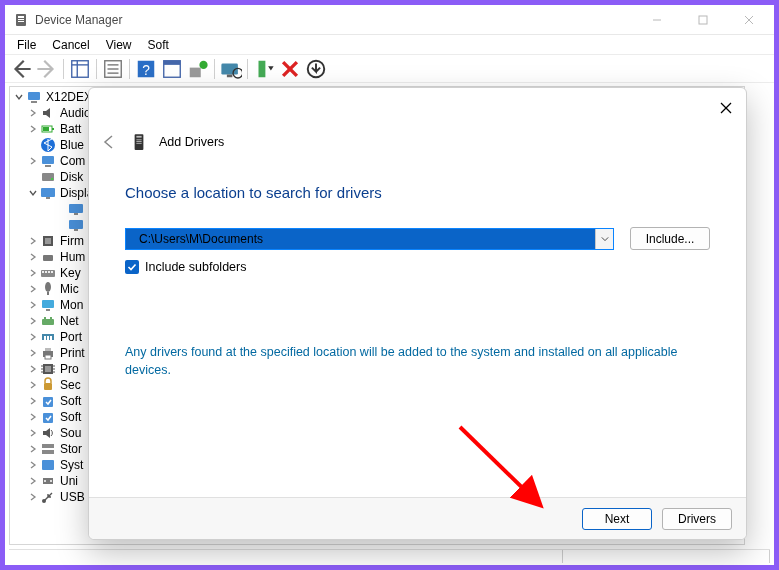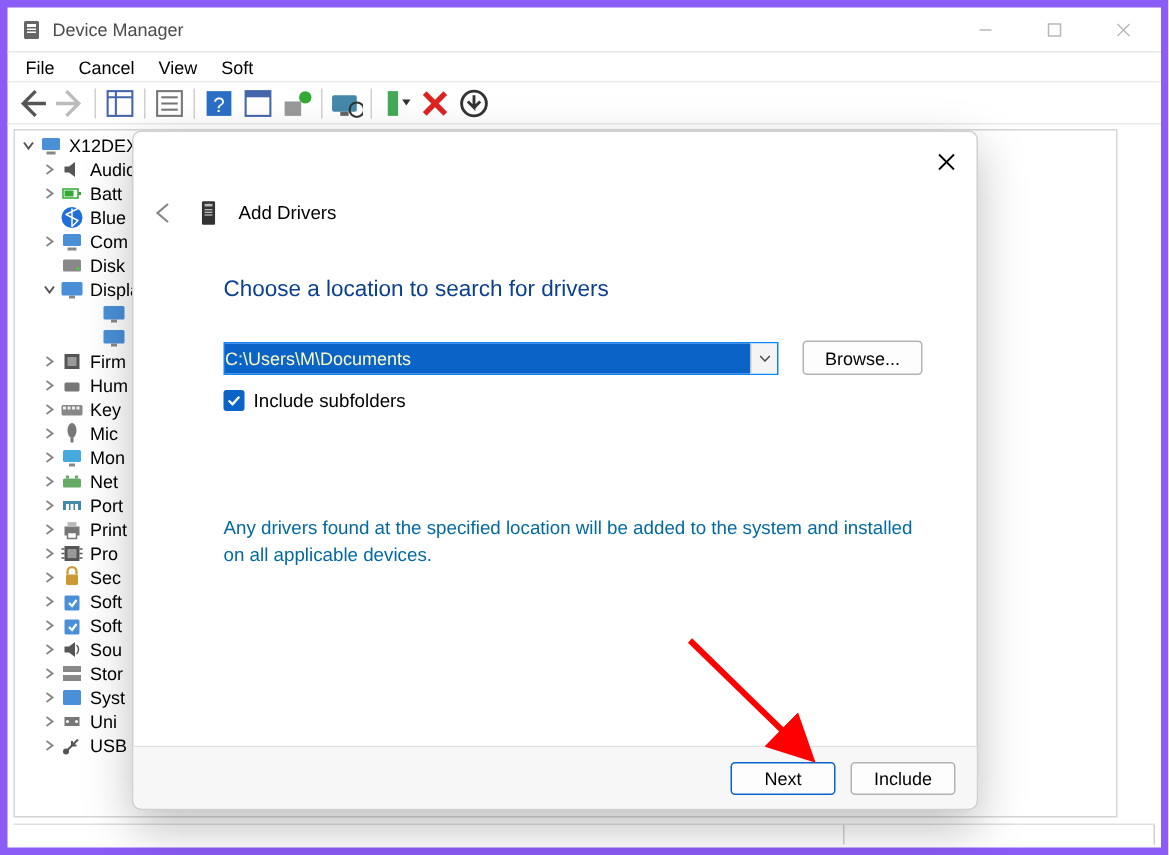--- a/index.html
+++ b/index.html
@@ -38,32 +38,32 @@
   .tree-row .label { color: #000; }
   .dev-icon svg { width: 16px; height: 16px; }
 
   .right-gutter { flex:1; border: none; margin: 2px 4px 2px 0; }
 
   
   .statusbar { position: absolute; left:4px; right:4px; bottom: 2px; height: 14px; border-top: 1px solid #e0e0e0; }
   .statusbar .seg { position: absolute; top: 0; bottom:0; border-right: 1px solid #d0d0d0; }
 
   
-  .modal { position: absolute; left: 83px; top: 82px; width: 564px; height: 453px; background: #fff; border: 1px solid #cfcfcf; box-shadow: 0 12px 32px rgba(0,0,0,0.25); z-index: 10; border-radius: 6px; }
+  .modal { position: absolute; left: 83px; top: 82px; width: 659px; height: 453px; background: #fff; border: 1px solid #cfcfcf; box-shadow: 0 12px 32px rgba(0,0,0,0.25); z-index: 10; border-radius: 6px; }
   .modal .m-top { position: relative; height: 36px; }
   .modal .closebtn { position: absolute; right: 8px; top: 8px; width: 24px; height: 24px; display: flex; align-items: center; justify-content: center; color: #000; }
   .modal .m-header { display: flex; align-items: center; padding: 6px 10px 2px 10px; gap: 12px; }
   .modal .back-icon { width: 20px; height: 20px; display: flex; align-items: center; justify-content: center; color: #777; }
   .modal .hdr-icon { width: 16px; height: 24px; display: flex; align-items: center; justify-content: center; }
   .modal .hdr-title { font-size: 12.5px; color: #000; }
-  .modal .m-content { padding: 16px 36px 0 36px; margin-left: 24px; }
+  .modal .m-content { padding: 16px 36px 0 36px; }
   .modal .headline { color: #0b3f8f; font-size: 15px; margin: 12px 0 26px 0; }
   .path-row { display: flex; gap: 16px; align-items: center; }
   .combo { flex: 1; height: 22px; border: 1px solid #0a84ff; display: flex; align-items: stretch; }
-  .combo .combo-input { flex:1; background: #0a64c8; color: #fef9c3; padding: 0 0; border: none; outline: none; font-family: inherit; font-size: 12px; }
+  .combo .combo-input { flex:1; background: #0a64c8; color: #000000; padding: 0 13px; border: none; outline: none; font-family: inherit; font-size: 12px; }
   .combo .combo-input::selection { background: #0a64c8; color: #fff; }
   .combo .combo-btn { width: 18px; display: flex; align-items: center; justify-content: center; border-left: 1px solid #c6c6c6; background: #f4f4f4; }
   .browse-btn { width: 80px; height: 23px; border: 1px solid #b3b3b3; background: #fdfdfd; border-radius: 3px; font-size: 12px; }
   .chk-row { display: flex; align-items: flex-end; gap: 6px; margin-top: 10px; font-size: 12.5px; }
   .chk-row .chk { width: 14px; height: 14px; background: #0a64c8; border-radius: 2px; display: flex; align-items: center; justify-content: center; }
   .chk svg { width: 10px; height: 10px; stroke: #fff; }
   .desc { margin-top: 70px; color: #0369a1; line-height: 1.4; font-size: 12.5px; }
   .m-footer { position: absolute; left: 0; right: 0; bottom: 0; height: 42px; border-top: 1px solid #e0e0e0; background: #f7f7f7; display: flex; align-items: center; justify-content: flex-end; gap: 10px; padding: 0 14px; border-radius: 0 0 6px 6px;}
   .m-footer button { width: 70px; height: 22px; border: 1px solid #b3b3b3; background: #fdfdfd; border-radius: 3px; font-size: 12px; }
   .m-footer button.primary { border-color: #0a64c8; }
@@ -591,35 +591,35 @@
       <div class="headline">Choose a location to search for drivers</div>
       <div class="path-row">
         <div class="combo">
           <input class="combo-input" value="C:\Users\M\Documents" style="">
           <span class="combo-btn">
             <svg viewBox="0 0 10 10" width="8" height="8">
                 <path d="M1 3 L5 7 L9 3" fill="none" stroke="#444" stroke-width="1.2"></path>
               </svg>
           </span>
         </div>
-        <button class="browse-btn">Browse...</button>
+        <button class="browse-btn">Include...</button>
       </div>
       <div class="chk-row">
         <span class="chk">
           <svg viewBox="0 0 10 10">
               <path d="M1.5 5 L4 7.5 L8.5 2.5" fill="none" stroke="#fff" stroke-width="1.6"></path>
             </svg>
         </span>
         <span>Include subfolders</span>
       </div>
       <div class="desc">Any drivers found at the specified location will be added to the system and installed on all applicable devices.</div>
     </div>
     <div class="m-footer">
       <button class="primary">Next</button>
-      <button>Include</button>
+      <button>Drivers</button>
     </div>
   </div>
 
   <svg class="arrow-overlay" viewBox="0 0 779 570">
     <defs>
       <marker id="ah" markerWidth="8" markerHeight="8" refX="6" refY="4" orient="auto">
         <path d="M0 0 L8 4 L0 8 Z" fill="#ff0000"></path>
       </marker>
     </defs>
     <line x1="455" y1="422" x2="533" y2="498" stroke="#ff0000" stroke-width="4" marker-end="url(#ah)"></line>

